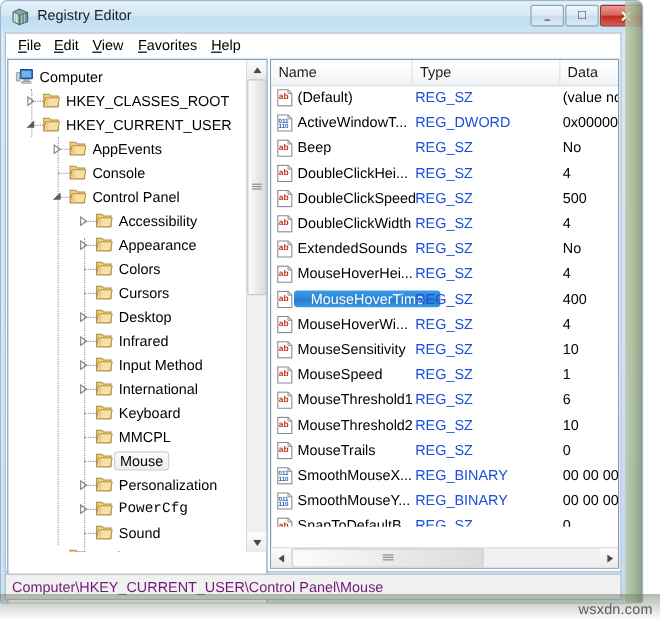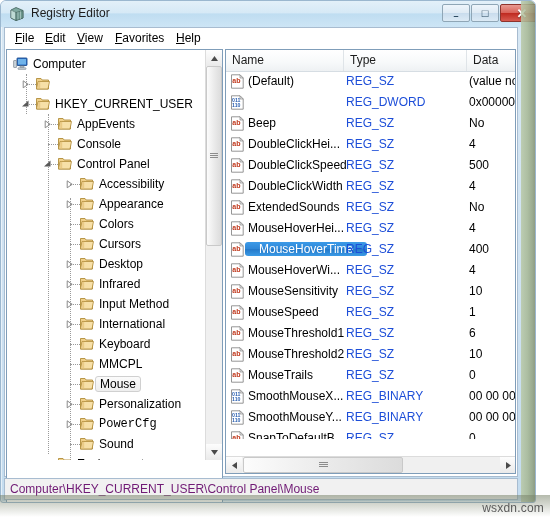--- a/index.html
+++ b/index.html
@@ -385,20 +385,21 @@
             <span class="tw-expander" style="left: 14px;">
               <svg width="9" height="9" viewBox="0 0 9 9">
                 <polygon points="2.2,0.8 7.2,4.3 2.2,7.8" fill="none" stroke="#8a8a8a" stroke-width="1"></polygon>
               </svg>
             </span>
             <span class="tw-icon" style="left: 28px;"><svg width="16" height="15" viewBox="0 0 16 15">
                 <path d="M1.5 2.5 L6 2.5 L7.2 4 L13.5 4 L13.5 13 L1.5 13 Z" fill="#f0d08a" stroke="#b08c3a" stroke-width="0.9"></path>
                 <path d="M3 5.5 L14.5 5.5 L13 13 L1.5 13 Z" fill="#f7e0a8" stroke="#b08c3a" stroke-width="0.8"></path>
                 <path d="M3.2 5.8 L5.2 5.8 L5.2 12.7 L3.2 12.7 Z" fill="#e4c277" opacity="0.7"></path>
               </svg></span>
+            <span class="tw-label" style="left: 48px;">HKEY_CLASSES_ROOT</span>
           </div>
           <div class="tree-row" style="top: 44px;">
             <div class="dotline-h" style="left: 19px; top: 10px; width: 10px;"></div>
             <span class="tw-expander" style="left: 14px;">
               <svg width="9" height="9" viewBox="0 0 9 9">
                 <polygon points="1,6.5 7.5,6.5 7.5,0.5" fill="#595959"></polygon>
               </svg>
             </span>
             <span class="tw-icon" style="left: 28px;"><svg width="16" height="15" viewBox="0 0 16 15">
                 <path d="M1.5 2.5 L6 2.5 L7.2 4 L13.5 4 L13.5 13 L1.5 13 Z" fill="#f0d08a" stroke="#b08c3a" stroke-width="0.9"></path>
@@ -678,20 +679,21 @@
             <span class="li-type">REG_SZ</span>
             <span class="li-data">(value not se</span>
           </div>
           <div class="list-row" style="top: 21px;">
             <span class="li-icon"><svg width="15" height="15" viewBox="0 0 15 15">
                 <path d="M1.5 0.8 L10 0.8 L13.2 4 L13.2 14.2 L1.5 14.2 Z" fill="#ffffff" stroke="#8a8a8a" stroke-width="0.9"></path>
                 <path d="M10 0.8 L10 4 L13.2 4 Z" fill="#e6e6e6" stroke="#8a8a8a" stroke-width="0.7"></path>
                 <text x="2.1" y="7.2" font-family="Liberation Sans, sans-serif" font-size="5.2" font-weight="bold" fill="#2a5fb0">011</text>
                 <text x="2.1" y="12" font-family="Liberation Sans, sans-serif" font-size="5.2" font-weight="bold" fill="#2a5fb0">110</text>
               </svg></span>
+            <span class="li-name">ActiveWindowT...</span>
             <span class="li-type">REG_DWORD</span>
             <span class="li-data">0x00000000 (</span>
           </div>
           <div class="list-row" style="top: 42px;">
             <span class="li-icon"><svg width="15" height="15" viewBox="0 0 15 15">
                 <path d="M1.5 0.8 L10 0.8 L13.2 4 L13.2 14.2 L1.5 14.2 Z" fill="#ffffff" stroke="#8a8a8a" stroke-width="0.9"></path>
                 <path d="M10 0.8 L10 4 L13.2 4 Z" fill="#e6e6e6" stroke="#8a8a8a" stroke-width="0.7"></path>
                 <text x="2.3" y="8.6" font-family="Liberation Sans, sans-serif" font-size="7" font-weight="bold" fill="#c0381c">ab</text>
               </svg></span>
             <span class="li-name">Beep</span>

